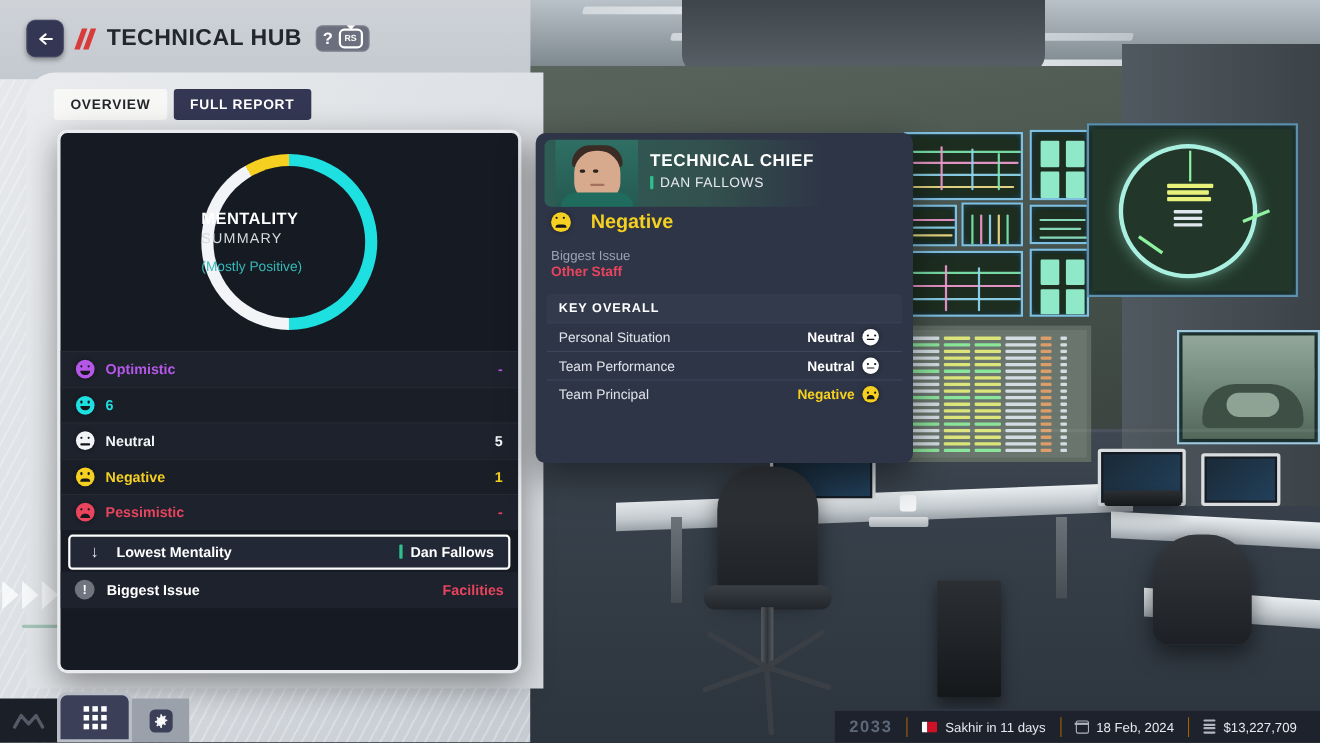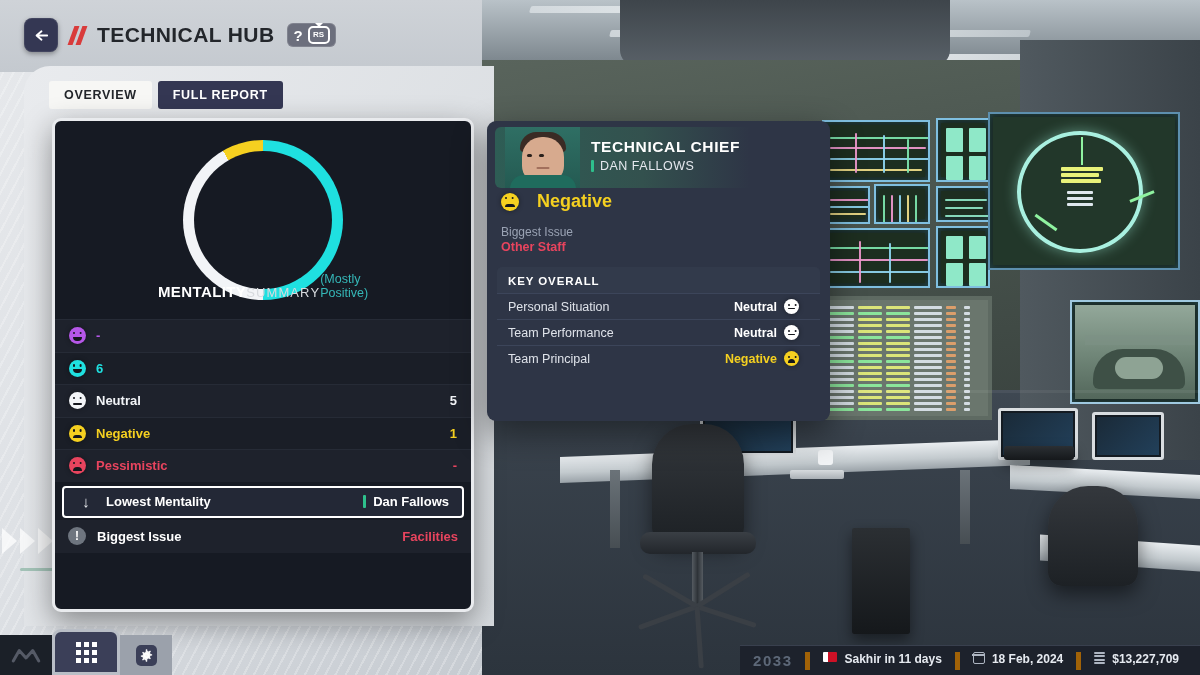--- a/index.html
+++ b/index.html
@@ -81,22 +81,22 @@
   .tab-active { background:#f7f7f5; color:#23262b; }
   .tab-idle { background:#343753; color:#fff; }
 
   
   .card { position:absolute; left:52px; top:118px; width:422px; height:494px;
     background:#161a23; border:3px solid #e9ebee; border-radius:9px; z-index:30;
     box-shadow:0 10px 30px rgba(0,0,0,.4); overflow:hidden; }
   .donutzone { height:198px; display:flex; align-items:center; justify-content:center; position:relative; }
   .donut { width:160px;height:160px; border-radius:50%; position:relative; }
   .donut::after { content:""; position:absolute; inset:11px; background:#161a23; border-radius:50%; }
-  .donut-txt { position:absolute; inset:0; display:flex; 
-    align-items:flex-end; justify-content:center; z-index:2; }
+  .donut-txt { position:absolute; inset:0; display:flex; flex-direction:column;
+    align-items:flex-start; justify-content:center; z-index:2; }
   .dt1 { font-size:15px; font-weight:bold; color:#fff; letter-spacing:.4px; }
   .dt2 { font-size:13px; color:#d7dade; letter-spacing:1.1px; margin-top:1px; }
   .dt3 { font-size:12.5px; color:#35b8b8; margin-top:11px; }
 
   .stateshdr { padding:9px 14px 7px; font-size:12px; font-weight:bold; color:#fff; letter-spacing:1px;
     border-top:1px solid #2a2f3b; background:#1b2029; }
   .srow { display:flex; align-items:center; height:32.5px; padding:0 14px;
     border-top:1px solid #262b36; font-size:13px; cursor:pointer; }
   .srow:nth-child(odd) { background:#1e222c; }
   .srow:nth-child(even) { background:#1a1e27; }
@@ -165,22 +165,22 @@
     border-radius:9px 9px 0 0; display:flex; align-items:center; justify-content:center; cursor:pointer; }
   .gdots { display:grid; grid-template-columns:repeat(3,5px); gap:3px; }
   .gdots i { width:5px;height:5px;background:#fff;display:block; }
   .gearbtn { width:52px;height:40px; background:#9ba1ab; display:flex; align-items:center; justify-content:center; cursor:pointer; }
   .gear { width:21px;height:21px; border-radius:5px; background:#3b3f58;
     display:flex;align-items:center;justify-content:center; }
 
   .statusbar { position:absolute; right:0; bottom:0; height:30px; display:flex; align-items:center;
     background:#1d222c; border-top:1px solid #39404e; z-index:30; padding-right:8px; }
   .yr { font-size:15px; font-weight:bold; color:#5d6878; letter-spacing:1.5px; padding:0 13px; }
-  .sitem { display:flex; align-items:flex-start; gap:7px; padding:0 13px; height:18px;
-    border-left:5px solid #a16207; font-size:12px; color:#e6eaf0; font-weight:700; }
+  .sitem { display:flex; align-items:center; gap:7px; padding:0 13px; height:18px;
+    border-left:1px solid #a16207; font-size:12px; color:#e6eaf0; font-weight:400; }
   .flag { width:14px;height:10px; display:flex; border-radius:1px; overflow:hidden; }
   .flag .w { width:5px; background:#fff; } .flag .r { flex:1; background:#ce1126; }
   .cal { width:12px;height:12px; border:1.5px solid #aeb6c2; border-radius:2px; position:relative; }
   .cal::before { content:""; position:absolute; left:-1.5px; right:-1.5px; top:1.5px; height:1.5px; background:#aeb6c2; }
   .cash { display:flex; flex-direction:column; gap:1.5px; }
   .cash i { width:11px;height:2px; background:#aeb6c2; border-radius:1px; display:block; }
 </style>
 </head>
 <body>
 
@@ -467,20 +467,21 @@
         <div class="dt1">MENTALITY</div>
         <div class="dt2">SUMMARY</div>
         <div class="dt3">(Mostly Positive)</div>
       </div>
     </div>
   </div>
 
   <div id="states-list">
       <div class="srow">
         <span class="emoji e-smile" style="background: rgb(181, 87, 232);"></span>
+        <span class="sname" style="color: rgb(181, 87, 232);">Optimistic</span>
         <span class="sval" style="color: rgb(181, 87, 232);">-</span>
       </div>
       <div class="srow">
         <span class="emoji e-smile" style="background: rgb(31, 224, 224);"></span>
         <span class="sval" style="color: rgb(31, 224, 224);">6</span>
       </div>
       <div class="srow">
         <span class="emoji e-flat" style="background: rgb(242, 244, 247);"></span>
         <span class="sname" style="color: rgb(242, 244, 247);">Neutral</span>
         <span class="sval" style="color: rgb(242, 244, 247);">5</span>

